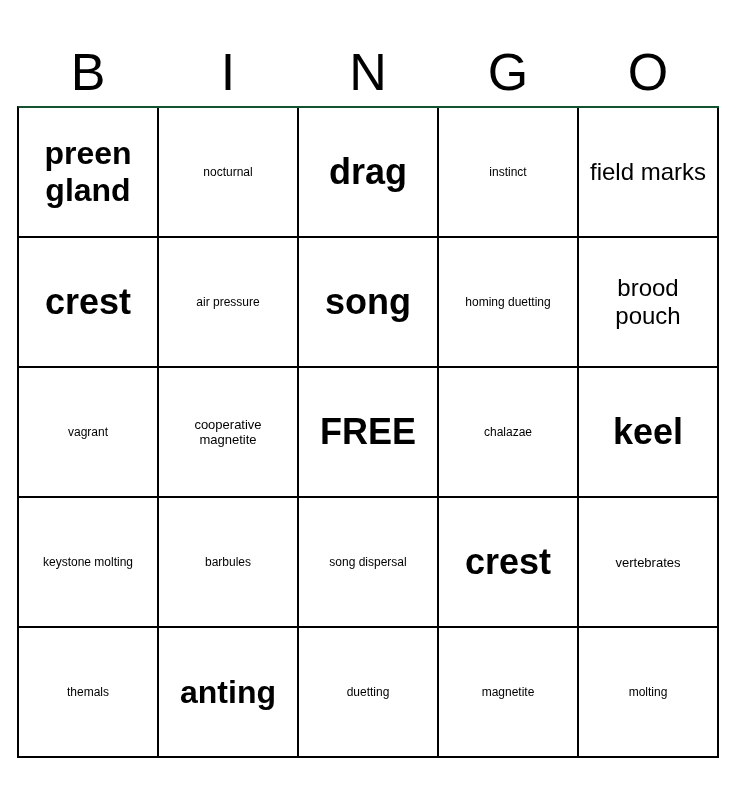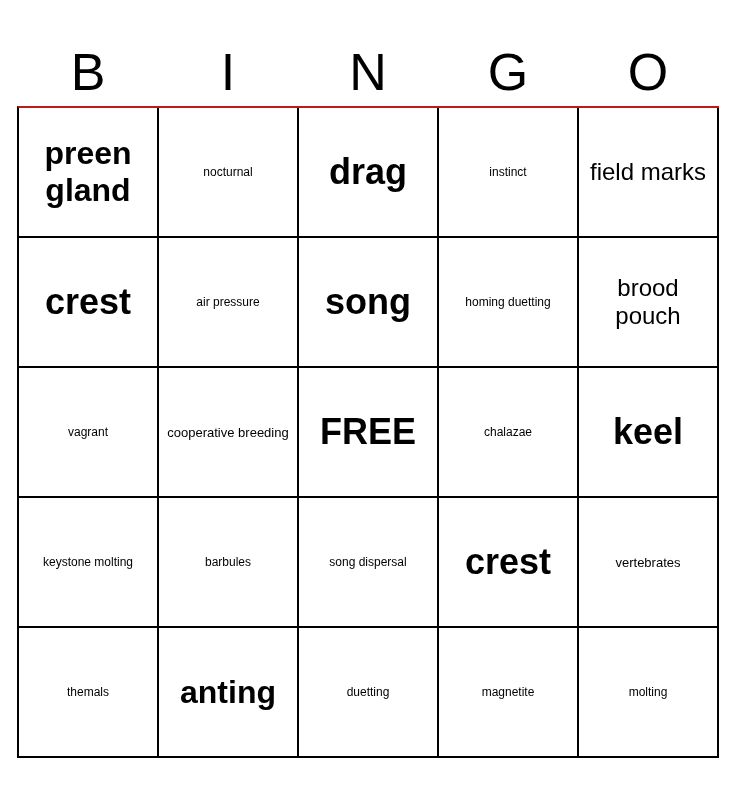--- a/index.html
+++ b/index.html
@@ -39,21 +39,21 @@
       width: 140px;
       text-align: center;
       font-family: Arial, sans-serif;
     }
 
     .bingo-grid {
       display: grid;
       grid-template-columns: repeat(5, 140px);
       grid-template-rows: repeat(5, 130px);
       border-left: 2px solid #000;
-      border-top: 2px solid #b91c1c;
+      border-top: 2px solid #14532d;
     }
 
     .bingo-cell {
       border-right: 2px solid #000;
       border-bottom: 2px solid #000;
       display: flex;
       align-items: center;
       justify-content: center;
       text-align: center;
       padding: 6px;
@@ -109,21 +109,21 @@
       <div class="bingo-cell">
         <span class="cell-text size-sm">homing duetting</span>
       </div>
       <div class="bingo-cell">
         <span class="cell-text size-md">brood pouch</span>
       </div>
       <div class="bingo-cell">
         <span class="cell-text size-sm">vagrant</span>
       </div>
       <div class="bingo-cell">
-        <span class="cell-text size-xs">cooperative breeding</span>
+        <span class="cell-text size-xs">cooperative magnetite</span>
       </div>
       <div class="bingo-cell">
         <span class="cell-text size-xl">FREE</span>
       </div>
       <div class="bingo-cell">
         <span class="cell-text size-sm">chalazae</span>
       </div>
       <div class="bingo-cell">
         <span class="cell-text size-xl">keel</span>
       </div>

